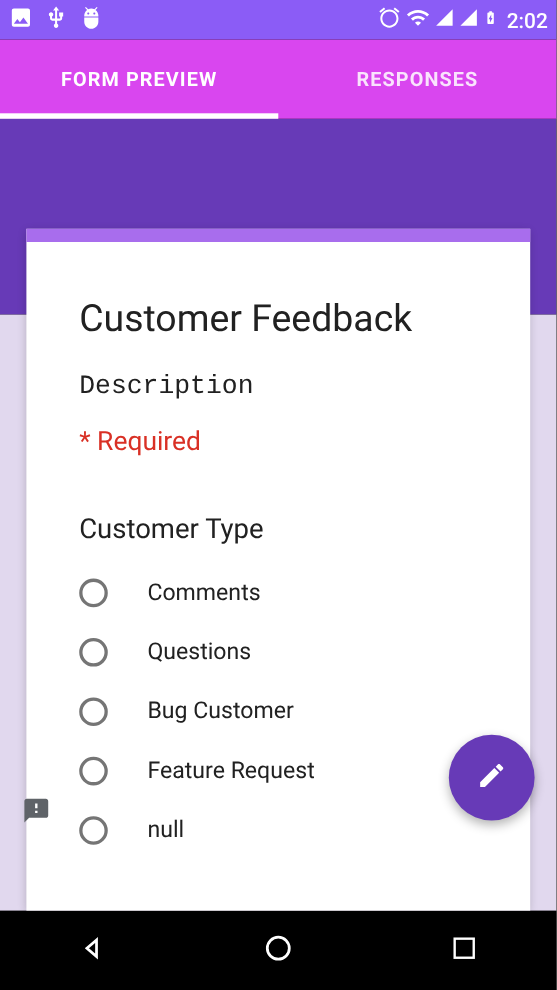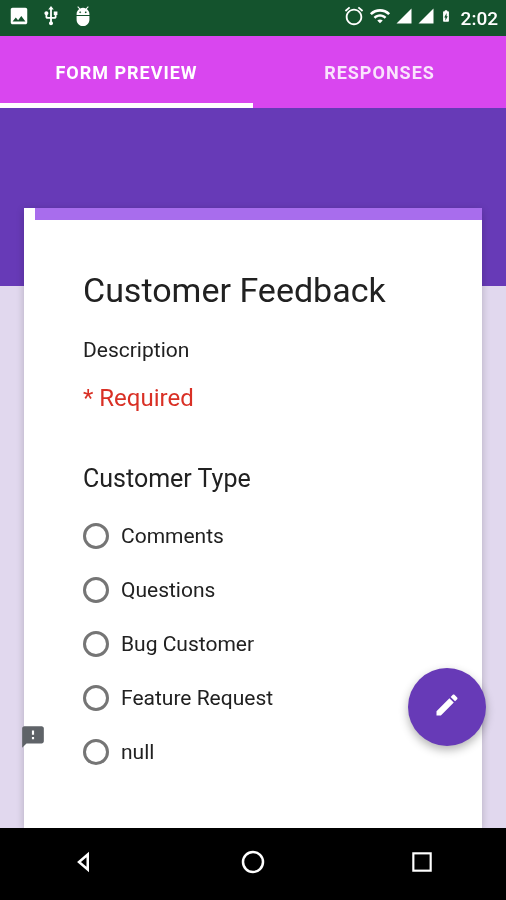--- a/index.html
+++ b/index.html
@@ -16,21 +16,21 @@
       background: #000;
     }
     .screen {
       width: 100%;
       height: 100%;
       display: flex;
       flex-direction: column;
     }
     .status-bar {
       height: 36px;
-      background: #14532d;
+      background: #8b5cf6;
       display: flex;
       align-items: center;
       padding: 0 8px;
       color: #fff;
     }
     .status-left {
       display: flex;
       align-items: center;
       gap: 10px;
     }
@@ -99,55 +99,55 @@
       background: #e1d8ee;
     }
     .form-card {
       position: absolute;
       top: 100px;
       left: 24px;
       right: 24px;
       bottom: 0;
       background: #fff;
       box-shadow: 0 2px 8px rgba(0,0,0,0.2);
-      padding-left: 11px;
     }
     .form-card-accent {
       height: 12px;
       background: #a86ded;
     }
     .form-content {
       padding: 50px 48px 20px 48px;
     }
     .form-title {
       font-size: 34px;
       color: #212121;
       font-weight: 400;
       margin-bottom: 28px;
     }
     .form-desc {
-      font-size: 21px;
+      font-size: 24px;
       color: #212121;
       margin-bottom: 22px;
+      font-family: Liberation Mono, monospace;
     }
     .form-required {
       font-size: 24px;
       color: #d93025;
       margin-bottom: 52px;
     }
     .question-title {
       font-size: 25px;
       color: #212121;
       font-weight: 400;
       margin-bottom: 30px;
     }
     .radio-option {
       display: flex;
       align-items: center;
-      gap: 12px;
+      gap: 36px;
       margin-bottom: 28px;
     }
     .radio-circle {
       width: 26px;
       height: 26px;
       border: 3px solid #757575;
       border-radius: 50%;
       flex-shrink: 0;
     }
     .radio-label {

